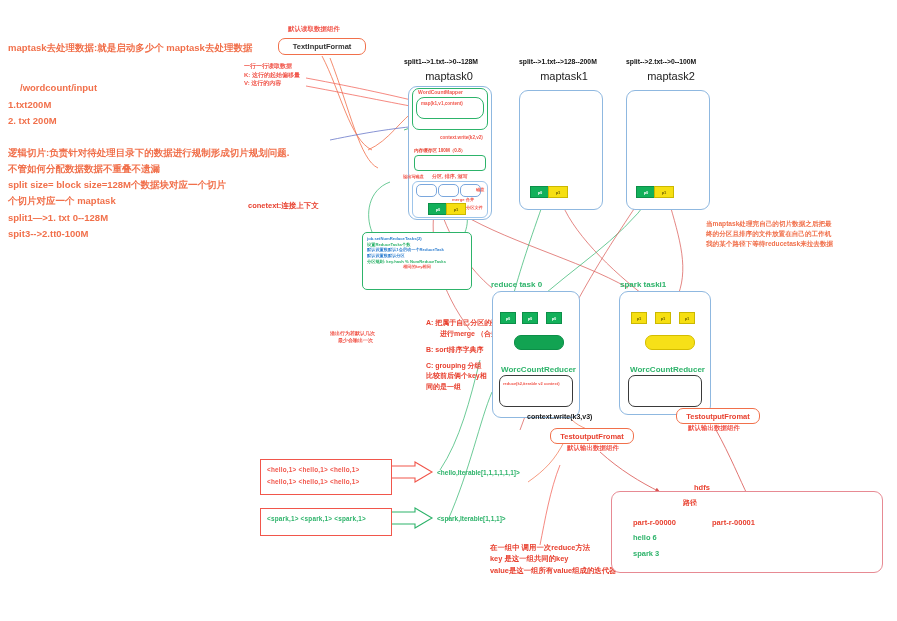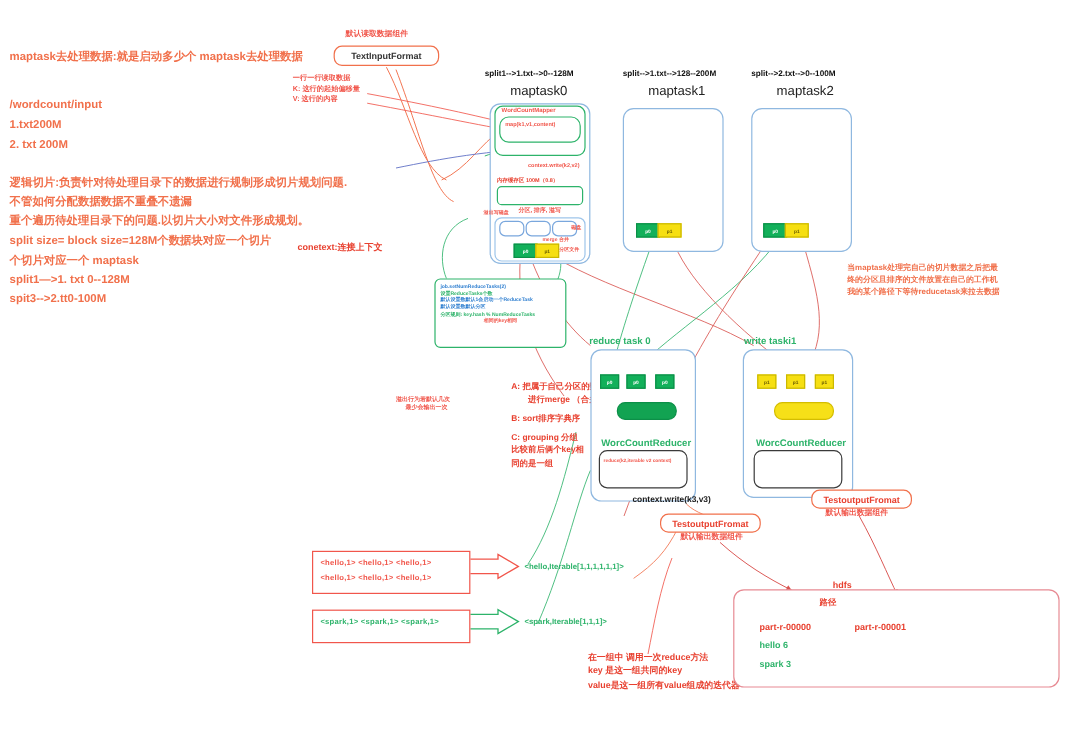--- a/index.html
+++ b/index.html
@@ -230,28 +230,27 @@
 
     <path d="M433,139 L433,146" stroke="#2db36a" stroke-width="0.9" fill="none" marker-end="url(#ar-green)"></path>
     <path d="M424,169 L424,177" stroke="#5b8fc9" stroke-width="0.9" fill="none" marker-end="url(#ar-blue)"></path>
     <path d="M424,193 L438,202" stroke="#d9534f" stroke-width="0.7" fill="none"></path>
     <path d="M448,193 L444,202" stroke="#d9534f" stroke-width="0.7" fill="none"></path>
     <path d="M470,193 L452,202" stroke="#d9534f" stroke-width="0.7" fill="none"></path>
   </svg>
 
   <div class="abs note-lg t-orange" style="left:8px; top:40px;">maptask去处理数据:就是启动多少个 maptask去处理数据</div>
 
-  <div class="abs note-lg t-orange" style="left:8px; top:80px;">/wordcount/input</div>
+  <div class="abs note-lg t-orange" style="left:20px; top:80px;">/wordcount/input</div>
   <div class="abs note-lg t-orange" style="left:8px; top:97px;">1.txt200M</div>
   <div class="abs note-lg t-orange" style="left:8px; top:113px;">2. txt 200M</div>
 
   <div class="abs" style="left:8px; top:145px;">
     <div class="note-lg t-orange">逻辑切片:负责针对待处理目录下的数据进行规制形成切片规划问题.</div>
     <div class="note-lg t-orange">不管如何分配数据数据不重叠不遗漏</div>
-    <div class="note-lg t-orange">重个遍历待处理目录下的问题.以切片大小对文件形成规划。</div>
     <div class="note-lg t-orange">split size= block size=128M个数据块对应一个切片</div>
     <div class="note-lg t-orange">个切片对应一个 maptask</div>
     <div class="note-lg t-orange">split1—&gt;1. txt 0--128M</div>
     <div class="note-lg t-orange">spit3--&gt;2.tt0-100M</div>
   </div>
 
   <div class="abs note t-red2" style="left:248px; top:200px; font-size:7.5px;">conetext:连接上下文</div>
 
   <div class="abs note t-red" style="left:288px; top:24px; font-size:6.5px;">默认读取数据组件</div>
   <div class="abs pill pill-dark" style="left:278px; top:38px; width:86px; height:15px;">TextInputFormat</div>
@@ -339,21 +338,21 @@
   <div class="abs chip chip-green" style="left:500px; top:312px; width:14px; height:10px;">p0</div>
   <div class="abs chip chip-green" style="left:522px; top:312px; width:14px; height:10px;">p0</div>
   <div class="abs chip chip-green" style="left:546px; top:312px; width:14px; height:10px;">p0</div>
   <div class="abs blob-green" style="left:514px; top:335px; width:48px; height:13px;"></div>
 
   <div class="abs note t-green" style="left:501px; top:364px; font-size:8px;">WorcCountReducer</div>
   <div class="abs reducer-box" style="left:499px; top:375px; width:72px; height:30px;"></div>
   <div class="abs xtiny t-red" style="left:503px; top:381px; font-size:4px;">reduce(k2,iterable v2 context)</div>
   <div class="abs note t-black" style="left:527px; top:412px; font-size:7px;">context.write(k3,v3)</div>
 
-  <div class="abs note t-green" style="left:620px; top:279px; font-size:8px;">write taski1</div>
+  <div class="abs note t-green" style="left:620px; top:279px; font-size:8px;">spark taski1</div>
   <div class="abs task-box" style="left:619px; top:291px; width:90px; height:122px;"></div>
 
   <div class="abs chip chip-yellow" style="left:631px; top:312px; width:14px; height:10px;">p1</div>
   <div class="abs chip chip-yellow" style="left:655px; top:312px; width:14px; height:10px;">p1</div>
   <div class="abs chip chip-yellow" style="left:679px; top:312px; width:14px; height:10px;">p1</div>
   <div class="abs blob-yellow" style="left:645px; top:335px; width:48px; height:13px;"></div>
 
   <div class="abs note t-green" style="left:630px; top:364px; font-size:8px;">WorcCountReducer</div>
   <div class="abs reducer-box" style="left:628px; top:375px; width:72px; height:30px;"></div>
 

